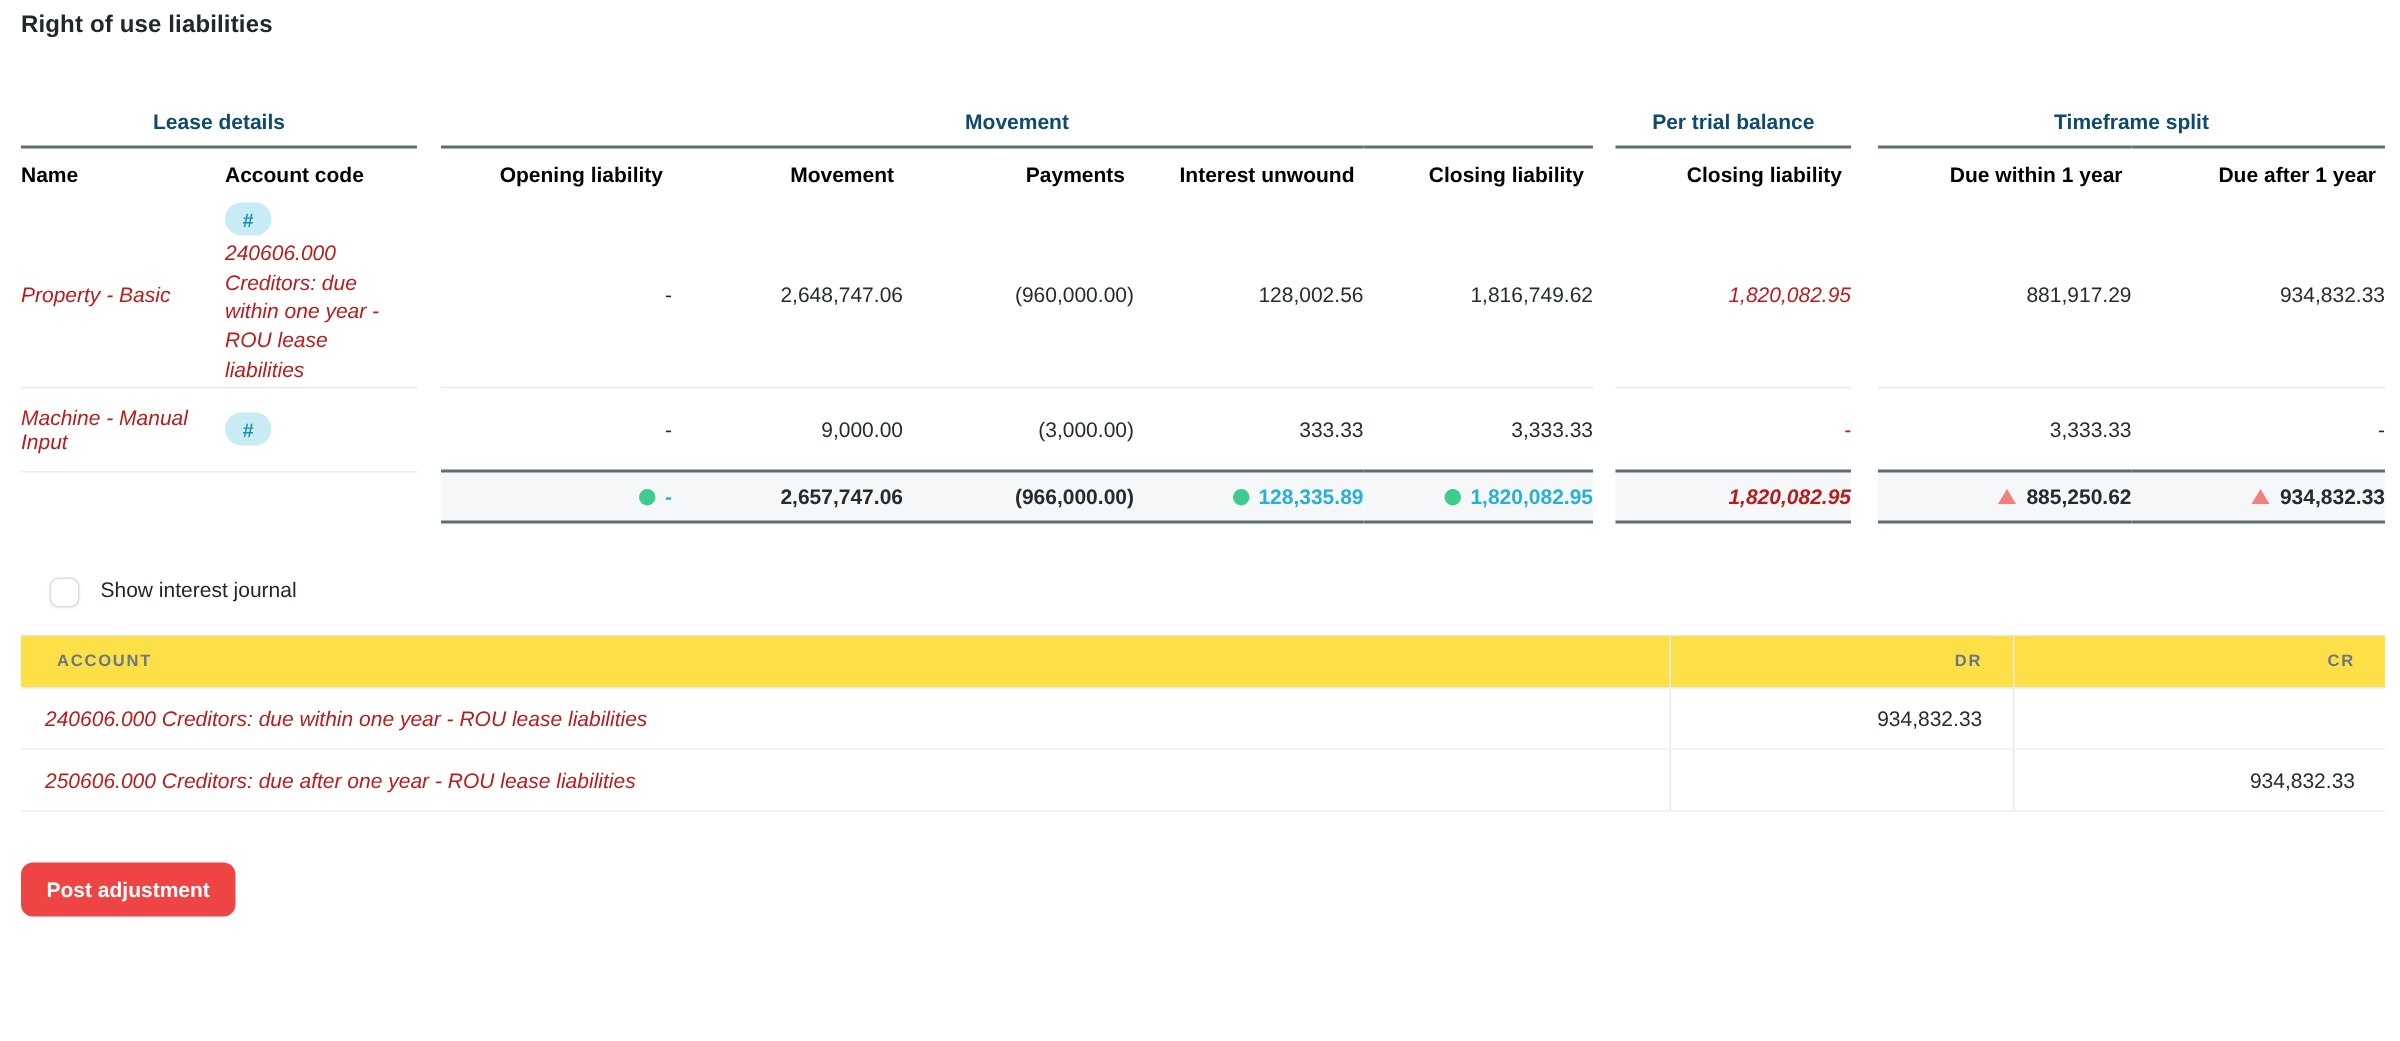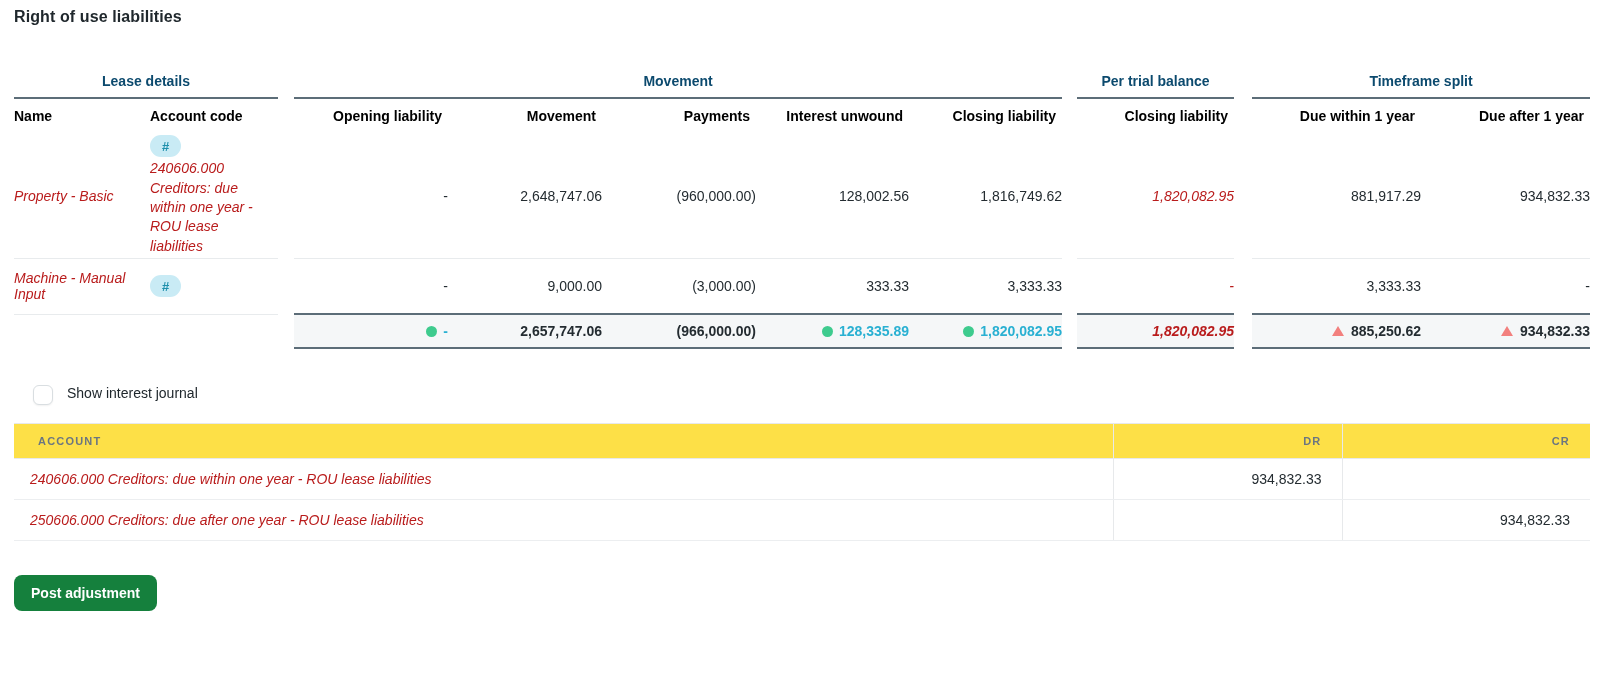--- a/index.html
+++ b/index.html
@@ -92,21 +92,21 @@
   table.journal th + th, table.journal td + td { border-left: 1px solid #e7e9eb; }
   table.journal td {
     font-size: 14px; padding: 12px 0 12px 16px; border-bottom: 1px solid #eceef0;
     background: #fff; height: 40px;
   }
   table.journal td.jnum { text-align: right; padding: 12px 20px 12px 0; }
 
   
   .post-btn {
     margin: 34px 0 0 0; display: inline-block;
-    background: #15803d; color: #fff; border: none; border-radius: 8px;
+    background: #ef4444; color: #fff; border: none; border-radius: 8px;
     font-family: inherit; font-size: 14px; font-weight: 700;
     padding: 10px 17px; cursor: pointer;
   }
 </style>
 </head>
 <body>
 
 <div class="page">
 
   <h1 class="page-title">Right of use liabilities</h1>

